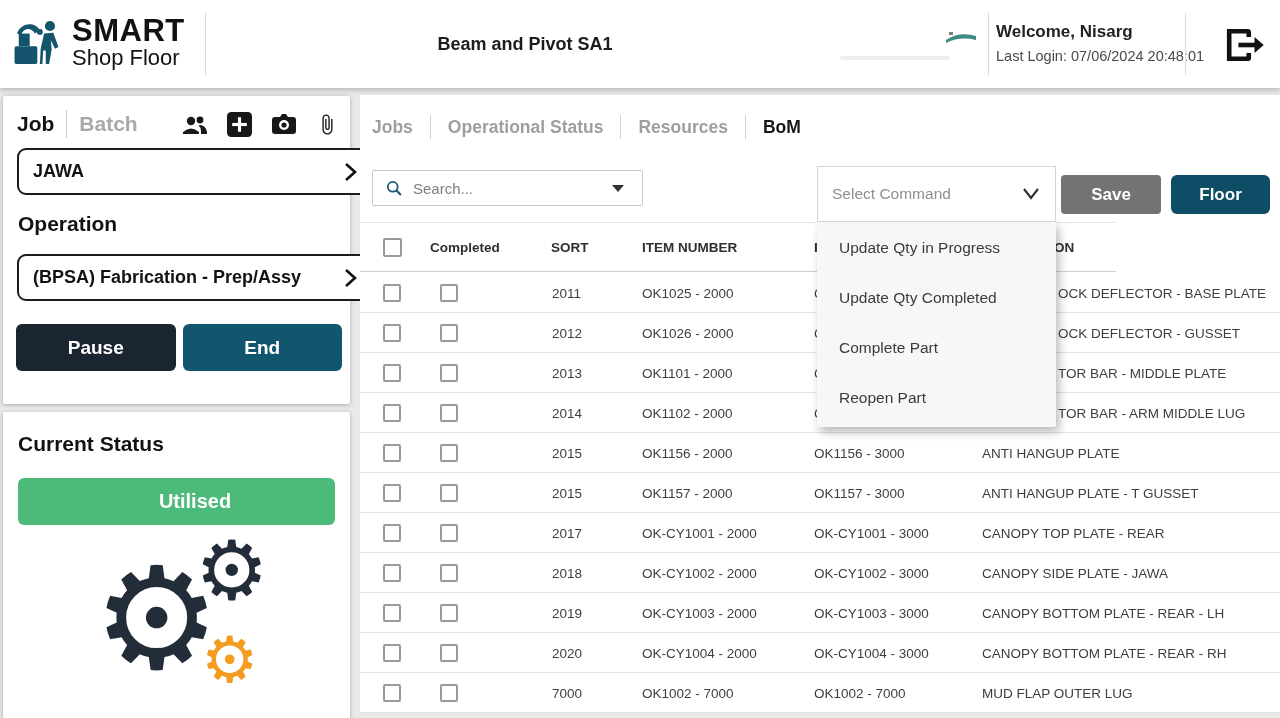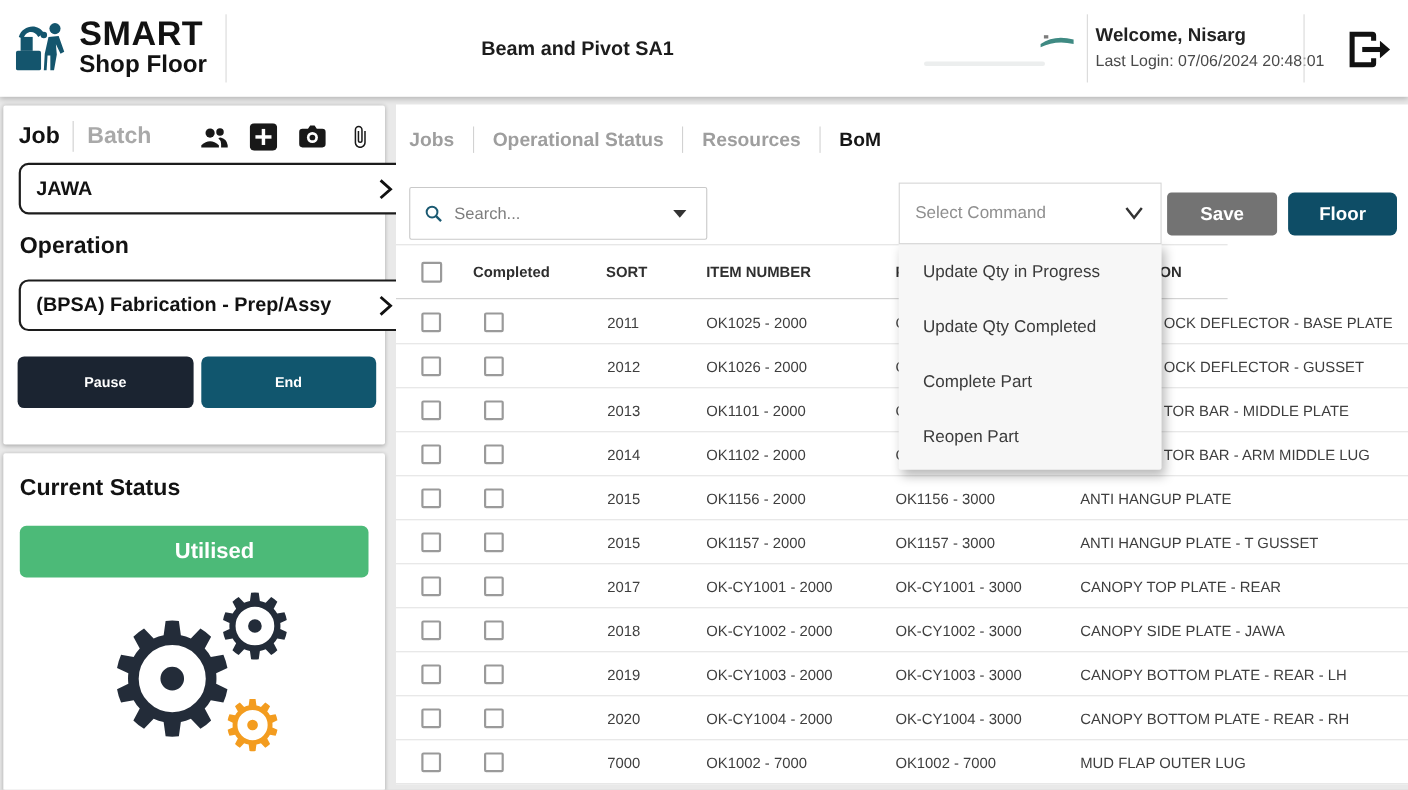--- a/index.html
+++ b/index.html
@@ -6,21 +6,21 @@
   body { background:#cfcfcf; font-family:"Liberation Sans", sans-serif; }
   .screen { position:relative; width:1280px; height:718px; overflow:hidden;
             background:#e9e9e9; font-family:"Liberation Sans", sans-serif; }
 
   
   .app-header { position:absolute; left:0; top:0; width:1280px; height:88px;
     background:#ffffff; box-shadow:0 2px 5px rgba(0,0,0,.22); z-index:20; }
   .brand { position:absolute; left:12px; top:12px; display:flex; align-items:center; gap:6px; }
   .brand-icon { width:54px; height:60px; }
   .brand-line1 { font-size:31px; font-weight:700; color:#121212; letter-spacing:.5px; line-height:30px; }
-  .brand-line2 { font-size:22px; font-weight:700; color:#121212; line-height:23px; }
+  .brand-line2 { font-size:22px; font-weight:400; color:#121212; line-height:23px; }
   .hdr-divider { position:absolute; top:13px; width:1px; height:62px; background:#d9d9d9; }
   .page-title { position:absolute; left:360px; top:34px; width:330px; text-align:center;
     font-size:18px; font-weight:700; color:#1c1c1c; }
   .customer-logo { position:absolute; left:832px; top:8px; width:150px; height:72px; background:#fff; }
   .cust-swoosh { position:absolute; right:5px; top:22px; width:32px; height:14px; }
   .cust-smudge { position:absolute; left:8px; top:48px; width:110px; height:4px;
     background:#eceeee; border-radius:2px; }
   .welcome-block { position:absolute; left:996px; top:22px; }
   .welcome-line { font-size:17px; font-weight:700; color:#222; }
   .lastlogin-line { font-size:14.5px; color:#4a4a4a; margin-top:6px; }
@@ -49,21 +49,21 @@
   .select-text { font-size:18px; font-weight:700; color:#121212; white-space:nowrap; overflow:hidden; }
   .op-fade { position:absolute; right:34px; top:2px; bottom:2px; width:26px;
     background:linear-gradient(to right, rgba(255,255,255,0), #fff 75%); }
   .select-chevron { margin-left:auto; flex:none; }
 
   .section-heading { position:absolute; left:15px; font-size:21px; font-weight:700; color:#121212; }
   .op-heading { top:116px; }
   .status-heading { top:20px; }
 
   .btn-row { position:absolute; left:13px; top:228px; width:326px; display:flex; gap:7px; }
-  .btn { border:none; border-radius:6px; height:47px; font-size:13px; font-weight:700;
+  .btn { border:none; border-radius:6px; height:47px; font-size:19px; font-weight:700;
     color:#fff; cursor:pointer; font-family:"Liberation Sans", sans-serif; }
   .pause-btn { flex:1; background:#1b2431; }
   .end-btn { flex:1; background:#11566e; }
 
   .status-badge { position:absolute; left:15px; top:66px; width:317px; height:47px;
     border-radius:6px; display:flex; align-items:center; justify-content:center;
     font-size:20px; font-weight:700; color:#fff;padding-left:37px; }
   .gears { position:absolute; left:90px; top:118px; width:180px; height:185px; }
   .gear { position:absolute; line-height:1; }
   .gear-large  { font-size:142px; color:#232c39; left:0; top:18px; }
@@ -71,21 +71,21 @@
   .gear-small  { font-size:64px;  left:108px; top:98px; }
 
   
   .panel { position:absolute; left:360px; top:95px; width:920px; height:618px;
     background:#fff; overflow:hidden; }
   .tabs { position:absolute; left:12px; top:16px; height:32px; display:flex; align-items:center; }
   .tab { font-size:17.5px; font-weight:700; color:#9e9e9e; cursor:pointer; }
   .tab.active { color:#161616; }
   .tab-sep { width:1px; height:24px; background:#d2d2d2; margin:0 17px; }
 
-  .search-box { position:absolute; left:12px; top:75px; width:271px; height:48px;
+  .search-box { position:absolute; left:12px; top:75px; width:271px; height:36px;
     border:1px solid #c9c9c9; border-radius:2px; display:flex; align-items:center; padding:0 12px; }
   .search-input { border:none; outline:none; flex:1; font-size:15px; color:#333;
     margin-left:10px; font-family:"Liberation Sans", sans-serif; background:transparent; }
   .search-input::placeholder { color:#7d7d7d; }
   .search-caret { width:0; height:0; border-left:6px solid transparent;
     border-right:6px solid transparent; border-top:7px solid #333; margin-right:6px; }
 
   .cmd-select { position:absolute; left:457px; top:71px; width:239px; height:56px;
     border:1px solid #d6d6d6; background:#fff; display:flex; align-items:center;
     padding:0 14px; cursor:pointer; z-index:6; }

